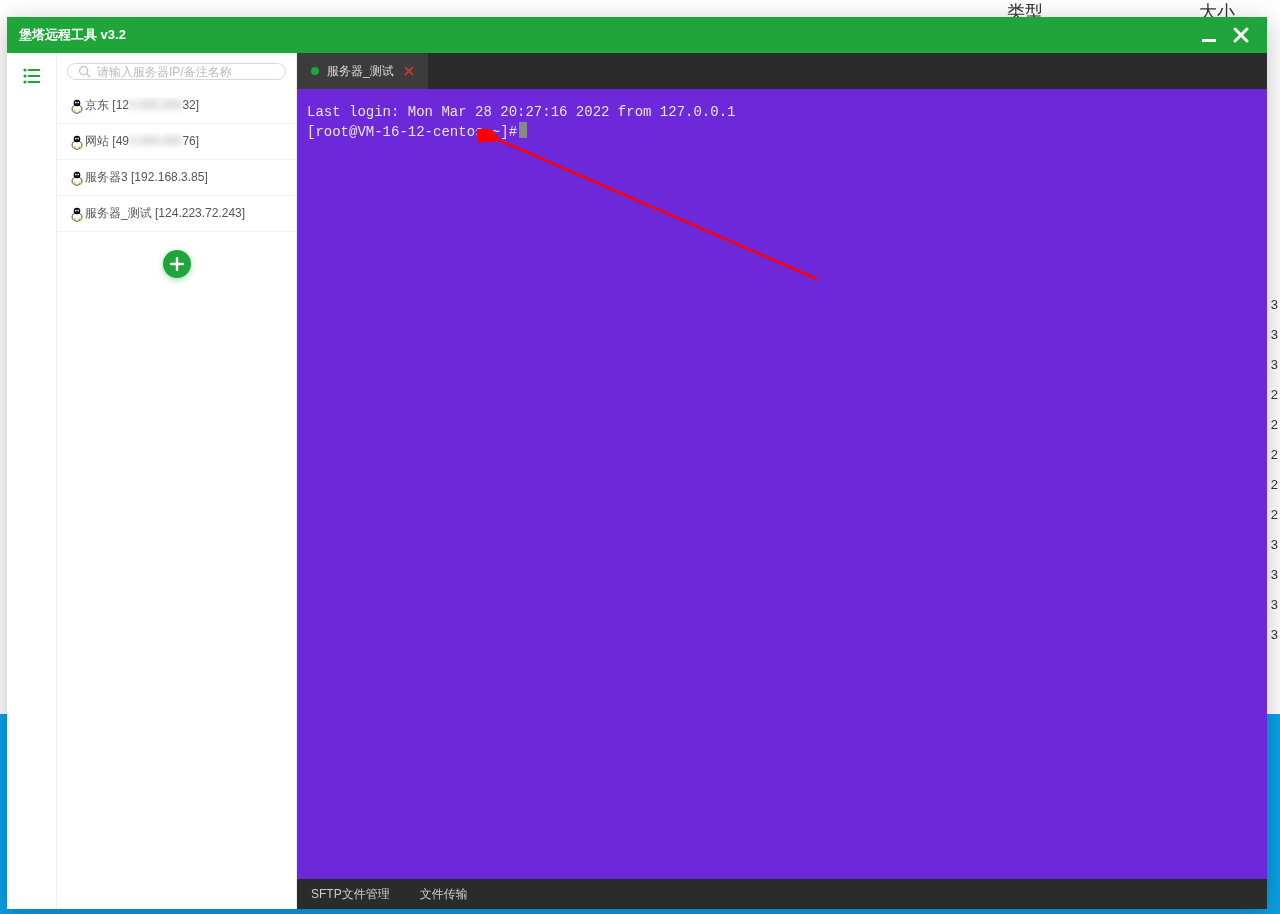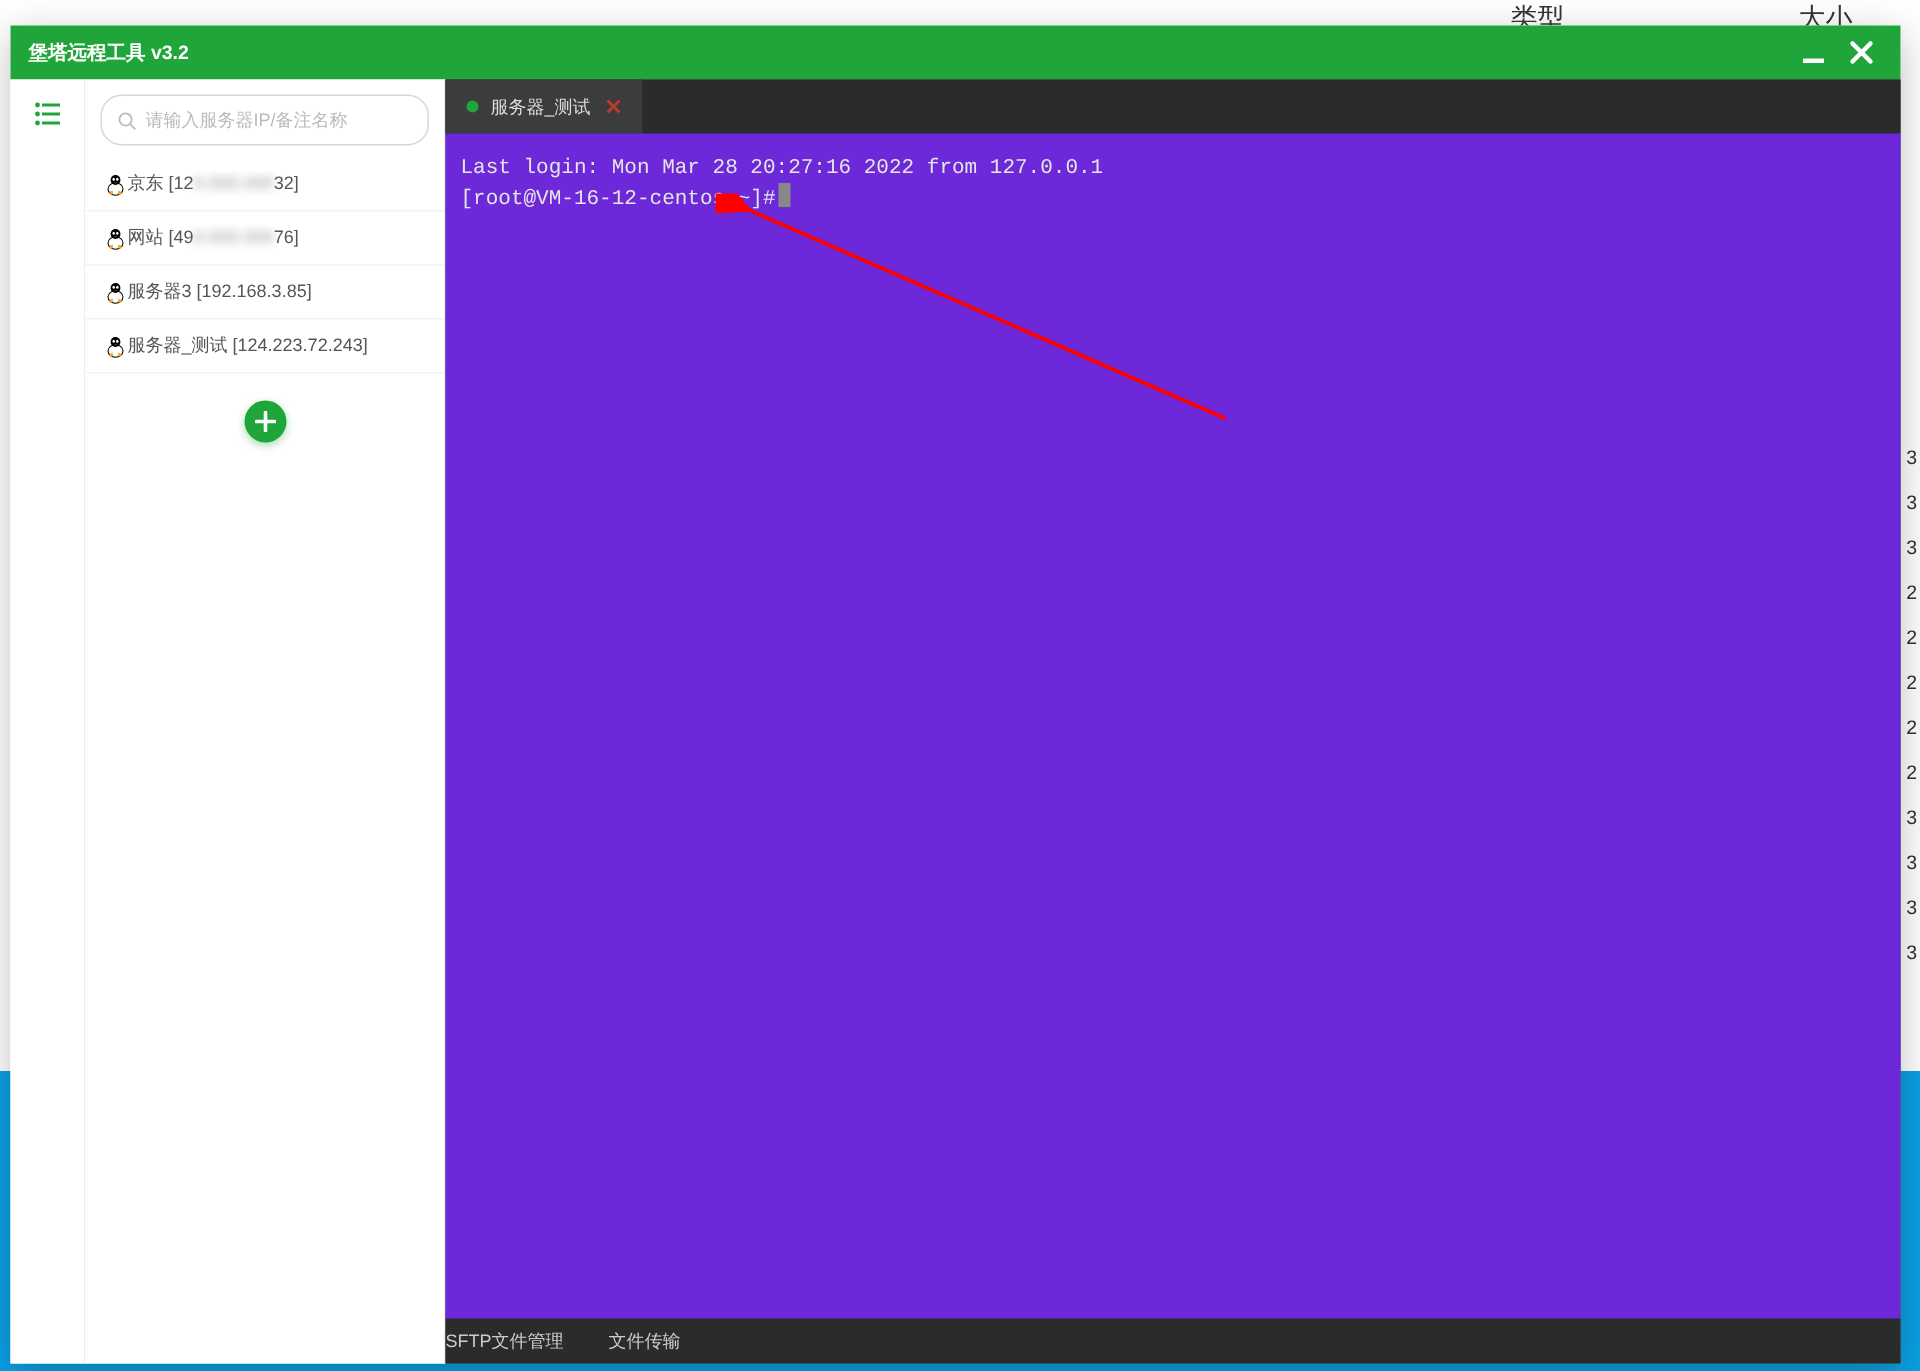--- a/index.html
+++ b/index.html
@@ -47,21 +47,21 @@
   }
   .leftcol .menu-icon{ width:26px;height:26px; display:flex;align-items:center;justify-content:center; cursor:pointer;}
   .leftcol .menu-icon svg{ width:20px;height:20px; }
   
   .sidebar {
     width:240px; background:#fff; border-right:1px solid #eee;
     display:flex; flex-direction:column;
   }
   .search-wrap{ padding:10px 10px 8px 10px;}
   .search {
-    height:34px; border:1px solid #d7d7d7; border-radius:14px;
+    height:17px; border:1px solid #d7d7d7; border-radius:14px;
     display:flex; align-items:center; padding:0 10px; gap:6px;
     color:#bbb; font-size:12px;
   }
   .search input{
     border:none; outline:none; flex:1; font-size:12px; color:#333; background:transparent;
   }
   .search input::placeholder{ color:#bbb;}
   
   .server-list{ display:flex; flex-direction:column;}
   .server-item{
@@ -99,21 +99,21 @@
   }
   .terminal .cursor{
     display:inline-block; width:8px; height:16px; background:#888; vertical-align:-2px; margin-left:2px;
   }
   .arrow-annot{
     position:absolute; left:180px; top:40px; pointer-events:none;
   }
   
   .statusbar{
     height:30px; background:#2b2b2b; color:#ccc; font-size:12px;
-    display:flex; align-items:center; gap:30px; padding:0 0;
+    display:flex; align-items:center; gap:30px; padding:0 14px;
   }
   .statusbar span{ cursor:pointer;}
   
   
 </style>
 </head>
 <body>
 
 <div class="bg-page">
   <div class="bg-header-cell" style="left:980px;width:90px;">类型</div>

